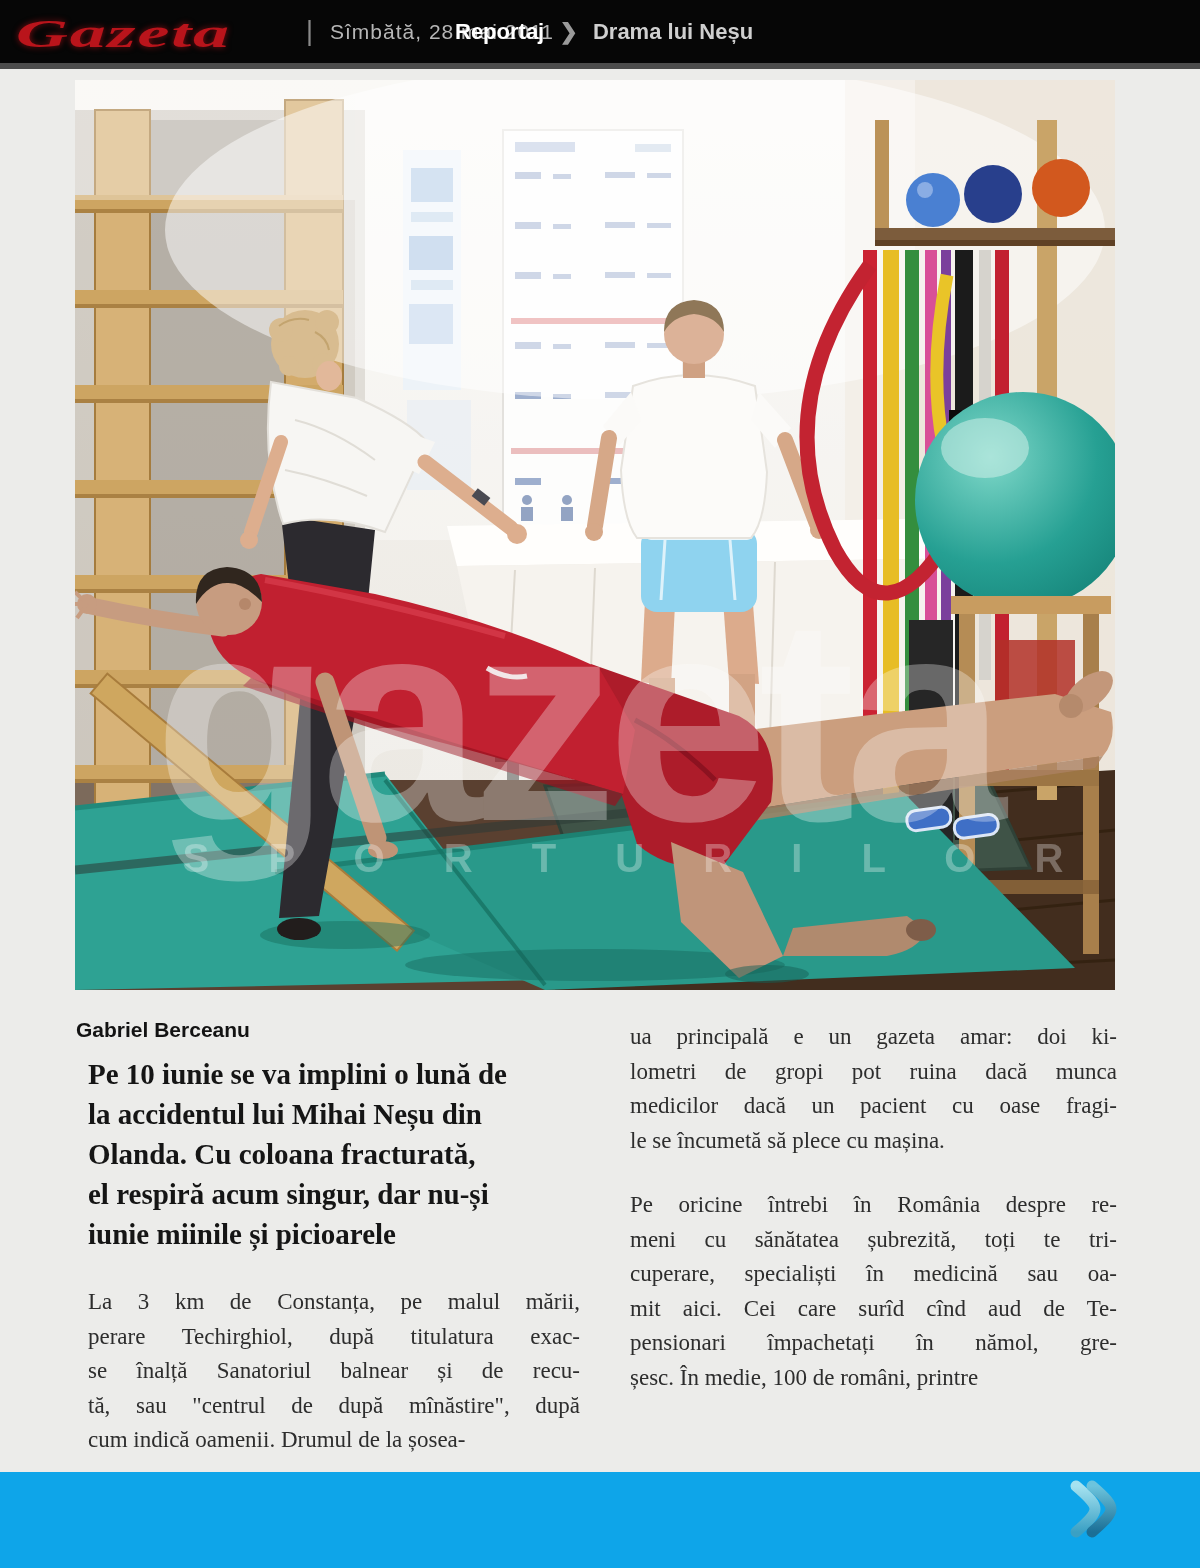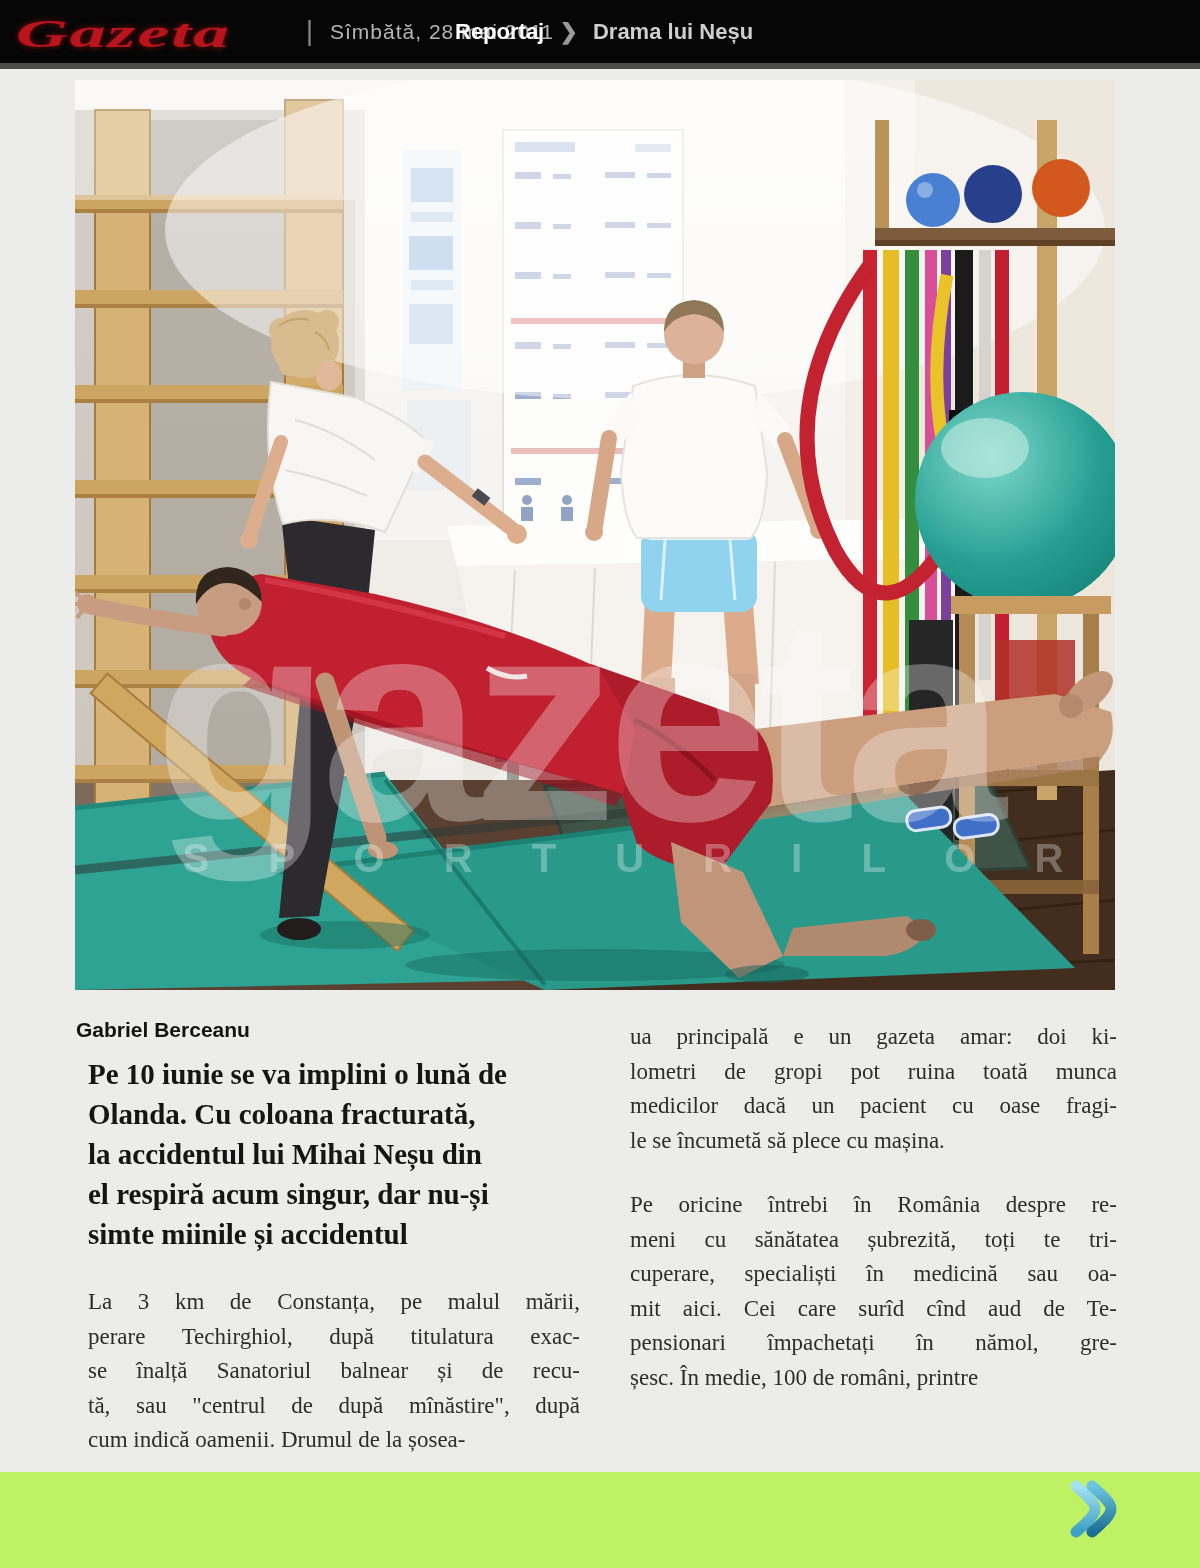--- a/index.html
+++ b/index.html
@@ -1,16 +1,16 @@
 <!DOCTYPE html>
 <html><head>
 <meta charset="utf-8">
 <style>
   html,body{margin:0;padding:0;background:#fbfbfa;}
-  .page{position:relative;width:1200px;height:1568px;background:#bef264;overflow:hidden;
+  .page{position:relative;width:1200px;height:1568px;background:#0ea5e9;overflow:hidden;
         font-family:"Liberation Sans",sans-serif;}
   .content-bg{position:absolute;left:0;top:69px;width:1200px;height:1403px;background:#ececea;}
   
   .header{position:absolute;left:0;top:0;width:1200px;height:63px;background:#060606;}
   .header-rule{position:absolute;left:0;top:63px;width:1200px;height:6px;background:#4c4c4c;}
   .logo{position:absolute;left:16px;top:10px;font-family:"Liberation Serif",serif;
         font-size:40px;font-weight:bold;font-style:italic;color:#b9141b;letter-spacing:1px;
         transform:scaleX(1.8);transform-origin:left center;
         text-shadow:0 0 5px rgba(195,18,26,.65);}
   .logo-sep{position:absolute;left:306px;top:16px;color:#8a8a8a;font-size:27px;}
@@ -298,40 +298,40 @@
         <text x="500" y="740" text-anchor="middle" font-family="Liberation Sans, sans-serif" font-size="290" font-weight="bold" letter-spacing="-10" fill="#ffffff" opacity="0.30">gazeta</text>
         <text x="560" y="792" text-anchor="middle" font-family="Liberation Sans, sans-serif" font-size="40" font-weight="bold" letter-spacing="24" fill="#ffffff" opacity="0.30">S P O R T U R I L O R</text>
       </g>
     </svg>
   </div>
 
   <div class="author">Gabriel Berceanu</div>
 
   <div class="lead">
     <div>Pe 10 iunie se va implini o lună de</div>
+    <div>la accidentul lui Mihai Neșu din</div>
     <div>Olanda. Cu coloana fracturată,</div>
-    <div>la accidentul lui Mihai Neșu din</div>
     <div>el respiră acum singur, dar nu-și</div>
-    <div>simte miinile și accidentul</div>
+    <div>iunie miinile și picioarele</div>
   </div>
 
   <div class="body-col col-left">
     <div class="para">
       <div class="jline">La 3 km de Constanța, pe malul mării,</div>
       <div class="jline">perare Techirghiol, după titulatura exac-</div>
       <div class="jline">se înalță Sanatoriul balnear și de recu-</div>
       <div class="jline">tă, sau "centrul de după mînăstire", după</div>
       <div class="jline last">cum indică oamenii. Drumul de la șosea-</div>
     </div>
   </div>
 
   <div class="body-col col-right">
     <div class="para">
       <div class="jline">ua principală e un gazeta amar: doi ki-</div>
-      <div class="jline">lometri de gropi pot ruina toată munca</div>
+      <div class="jline">lometri de gropi pot ruina dacă munca</div>
       <div class="jline">medicilor dacă un pacient cu oase fragi-</div>
       <div class="jline last">le se încumetă să plece cu mașina.</div>
     </div>
     <div class="para">
       <div class="jline">Pe oricine întrebi în România despre re-</div>
       <div class="jline">meni cu sănătatea șubrezită, toți te tri-</div>
       <div class="jline">cuperare, specialiști în medicină sau oa-</div>
       <div class="jline">mit aici. Cei care surîd cînd aud de Te-</div>
       <div class="jline">pensionari împachetați în nămol, gre-</div>
       <div class="jline last">șesc. În medie, 100 de români, printre</div>

